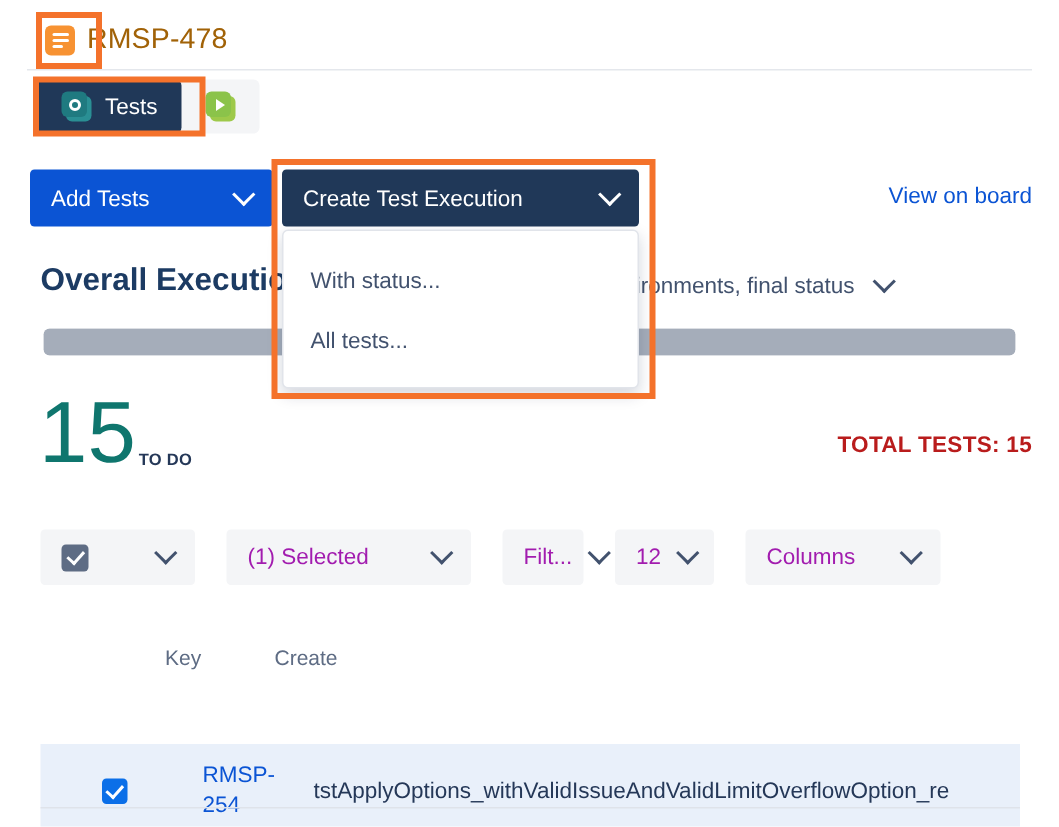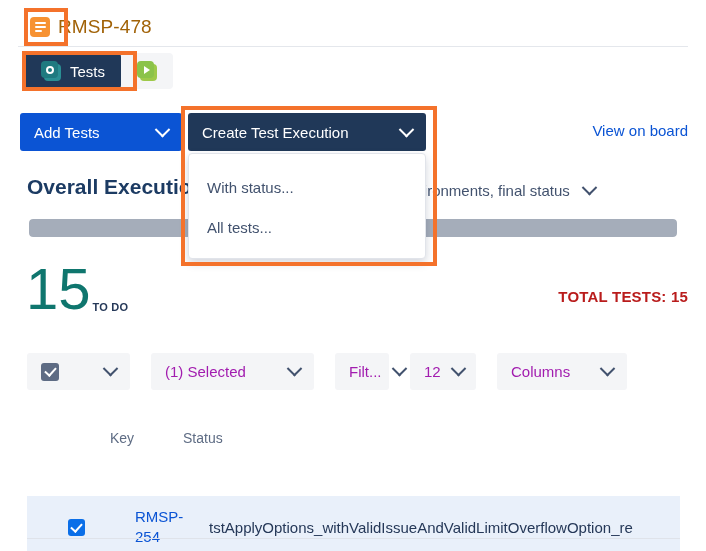--- a/index.html
+++ b/index.html
@@ -472,21 +472,21 @@
       <span class="chev"></span>
     </div>
     <div class="sel sel-columns">
       <span>Columns</span>
       <span class="chev"></span>
     </div>
   </div>
 
   <div class="thead">
     <span class="th-key">Key</span>
-    <span class="th-summary">Status</span>
+    <span class="th-summary">Create</span>
   </div>
 
   <div class="row">
     <span class="row-cb">
         <span class="cmark"></span>
       </span>
     <span class="row-key">RMSP-254</span>
     <span class="row-summary">tstApplyOptions_withValidIssueAndValidLimitOverflowOption_re</span>
   </div>
   <div class="row-bottom-line"></div>

